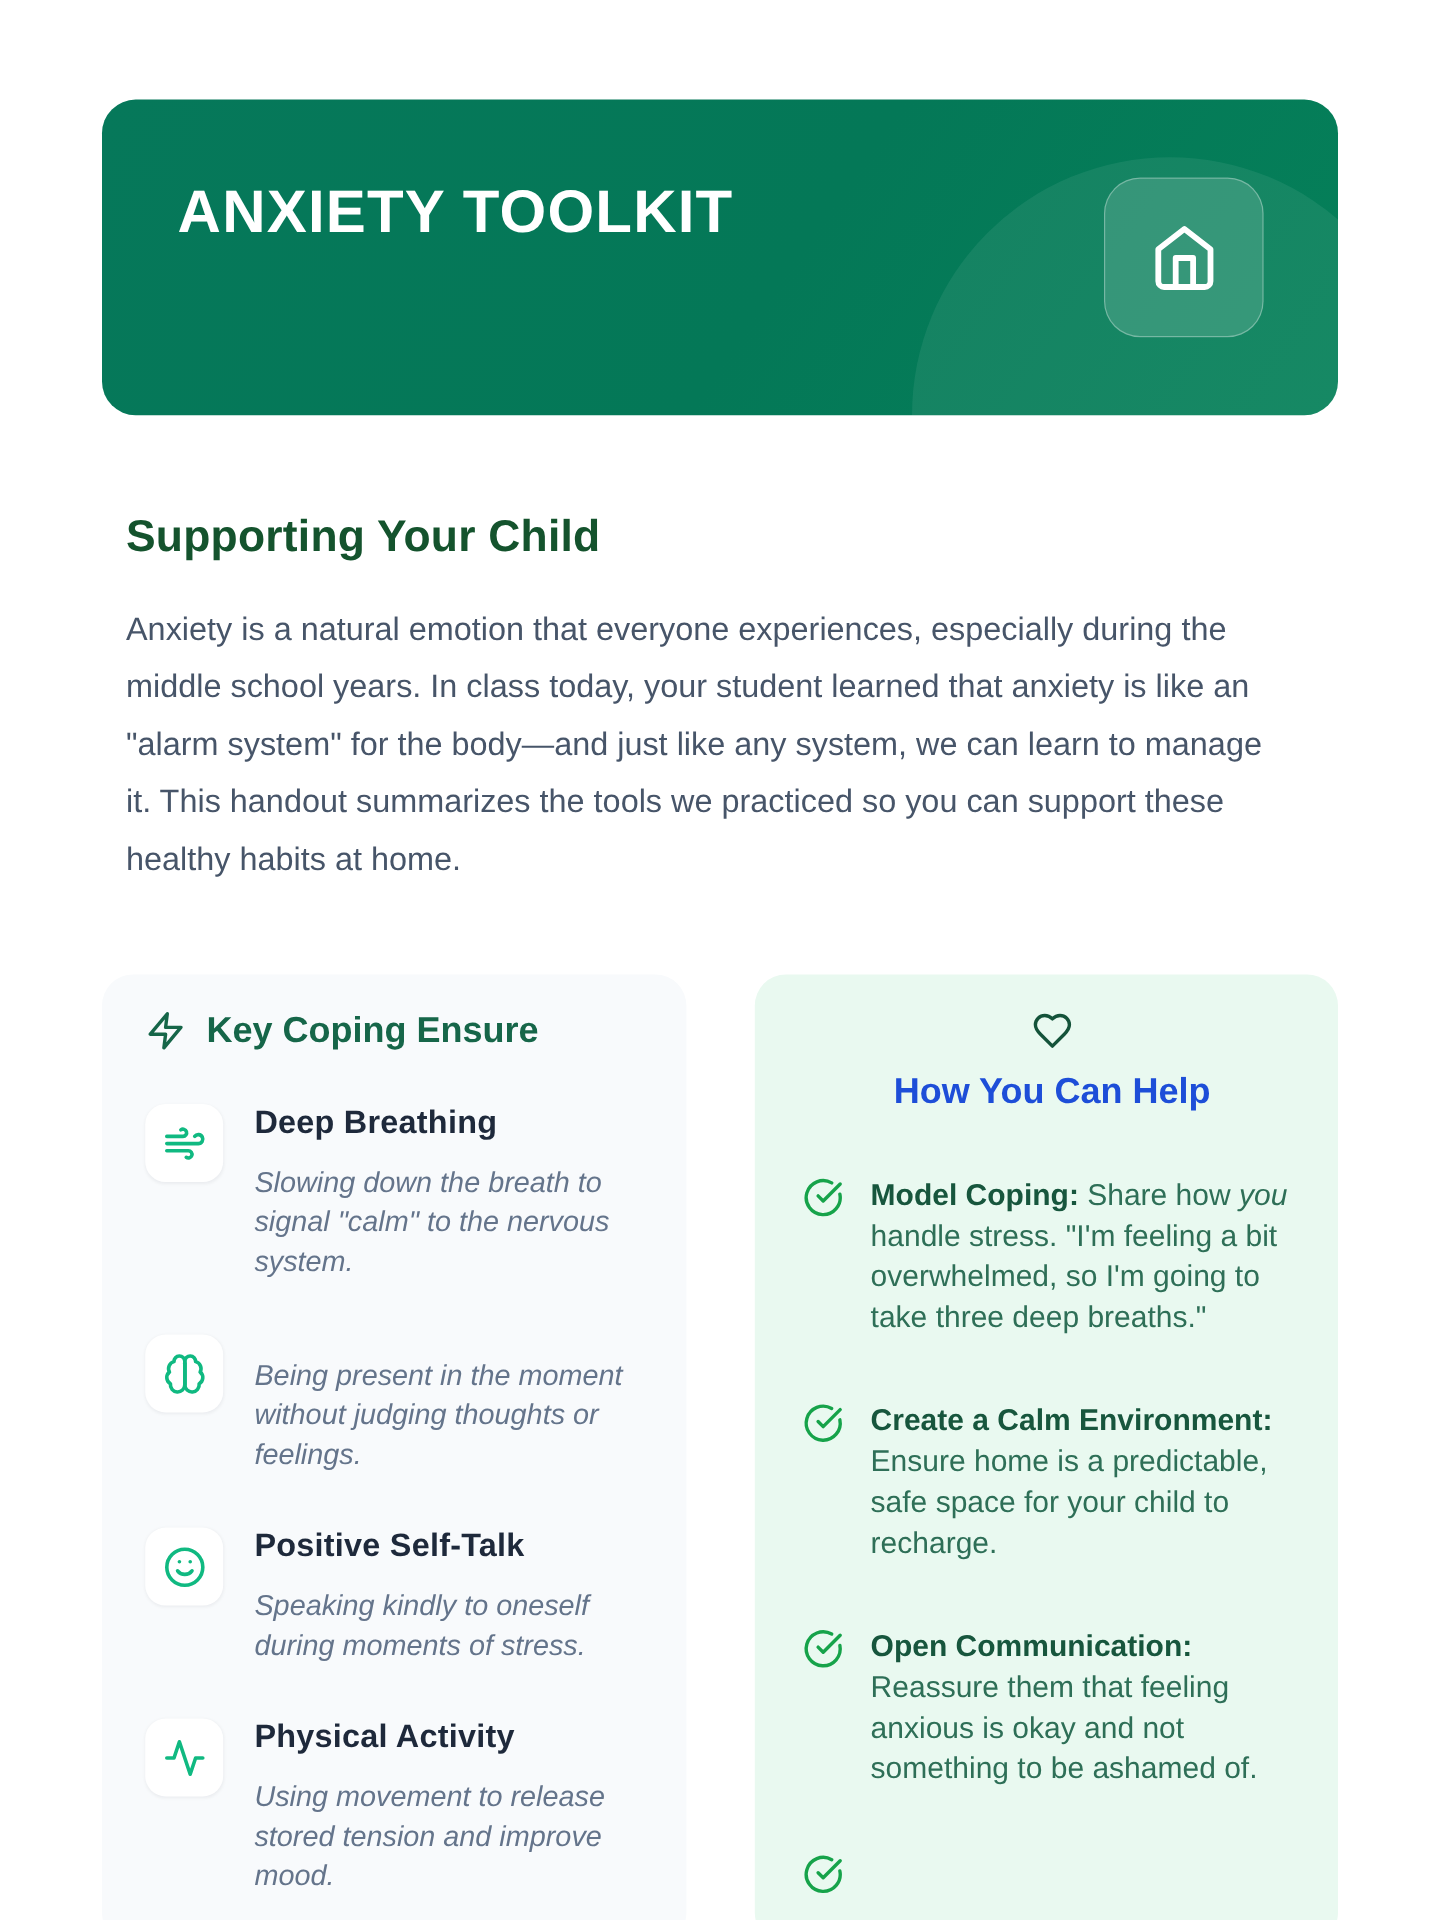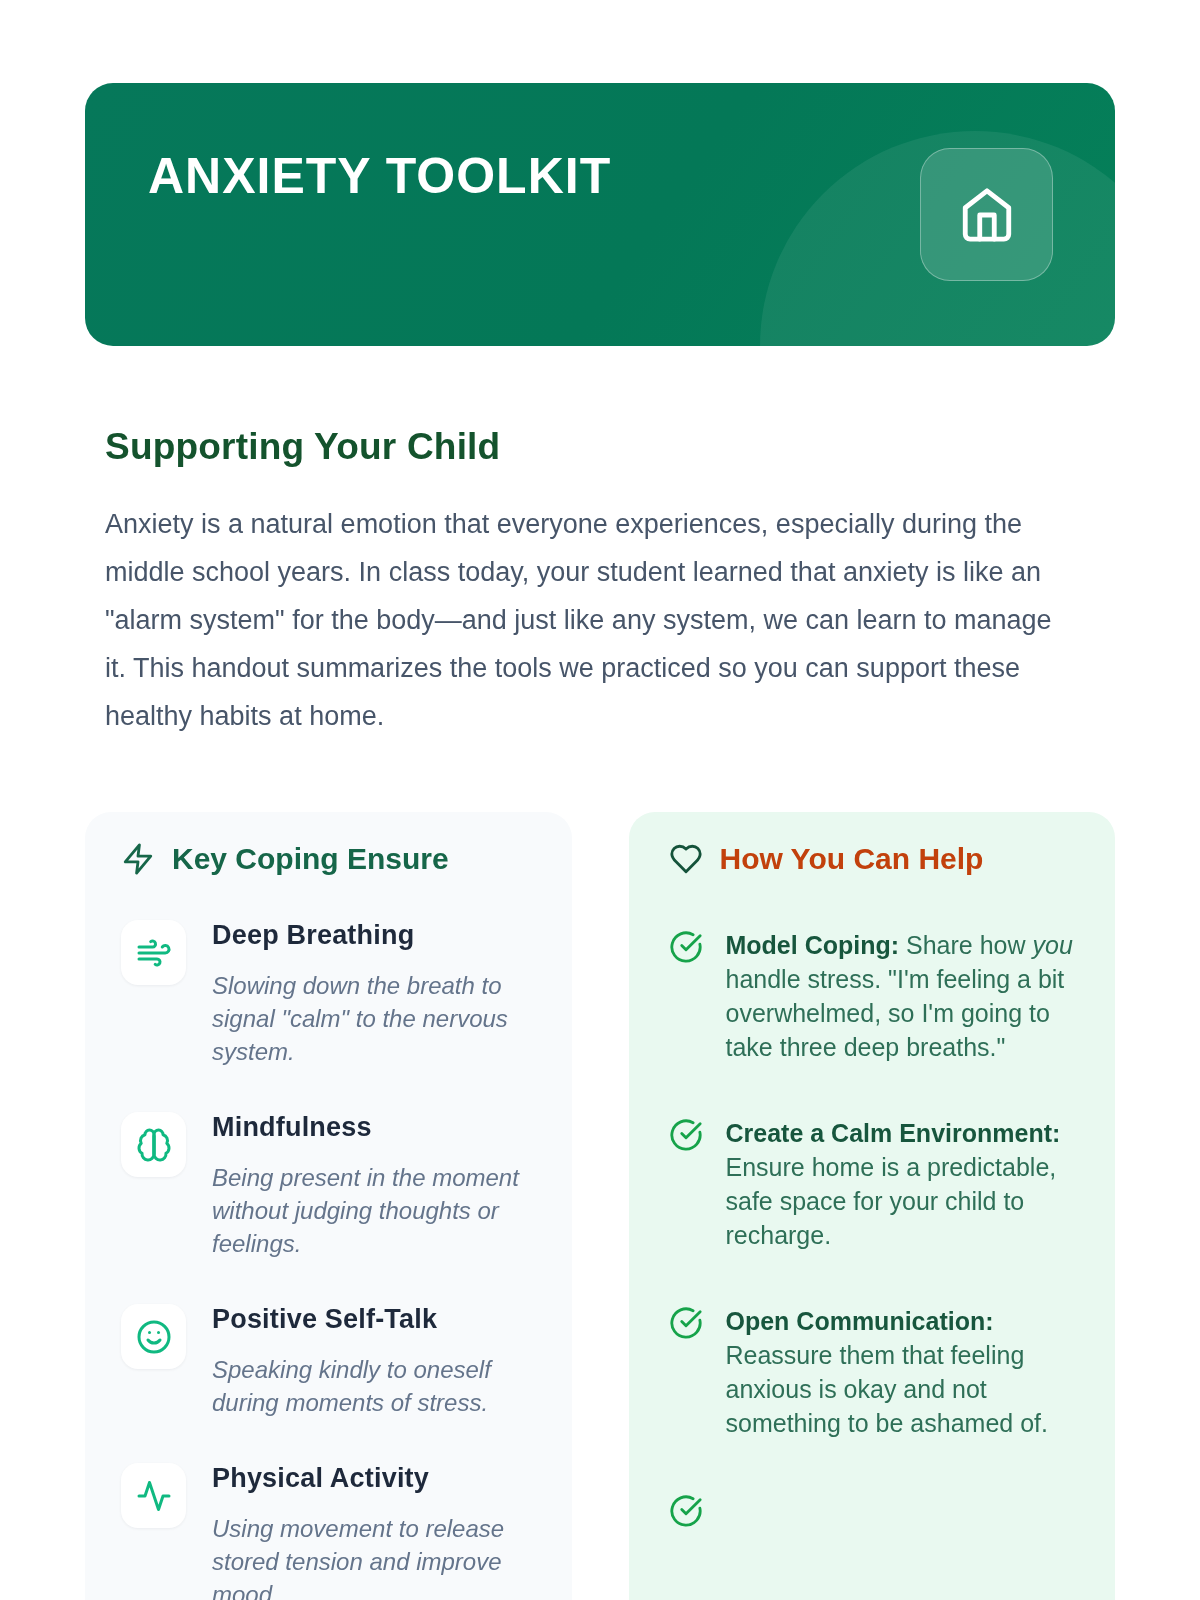--- a/index.html
+++ b/index.html
@@ -83,21 +83,21 @@
     min-height:790px;
   }
   .card-skills { background:#f8fafc; padding:30px 24px 40px 36px; }
   .card-help   { background:#e9f9f0; padding:30px 30px 40px 40px; }
 
   .card-header {
     display:flex; align-items:center; gap:17px;
     font-size:30px; font-weight:800;
   }
   .card-skills .card-header { color:#166649; }
-  .card-help   .card-header { color:#c2410c; }
+  .card-help   .card-header { color:#1d4ed8;flex-direction:column; }
   .card-header svg { width:34px; height:34px; flex-shrink:0; }
   .card-skills .card-header svg { stroke:#166649; }
   .card-help   .card-header svg { stroke:#14533a; }
 
   
   .skill { display:flex; gap:26px; margin-top:44px; }
   .skill-tile {
     width:65px; height:65px; flex-shrink:0;
     background:#ffffff;
     border-radius:17px;
@@ -181,21 +181,20 @@
 
       <div class="skill">
         <div class="skill-tile">
           <svg viewBox="0 0 24 24" stroke-width="2">
             <path d="M12 5a3 3 0 1 0-5.997.125 4 4 0 0 0-2.526 5.77 4 4 0 0 0 .556 6.588A4 4 0 1 0 12 18Z"></path>
             <path d="M12 5a3 3 0 1 1 5.997.125 4 4 0 0 1 2.526 5.77 4 4 0 0 1-.556 6.588A4 4 0 1 1 12 18Z"></path>
             <path d="M12 6v12"></path>
           </svg>
         </div>
         <div>
-          <div class="skill-title">Mindfulness</div>
           <div class="skill-desc">Being present in the moment without judging thoughts or feelings.</div>
         </div>
       </div>
 
       <div class="skill">
         <div class="skill-tile">
           <svg viewBox="0 0 24 24" stroke-width="2">
             <circle cx="12" cy="12" r="10"></circle>
             <path d="M8 14s1.5 2 4 2 4-2 4-2"></path>
             <line x1="9" y1="9" x2="9.01" y2="9"></line>

